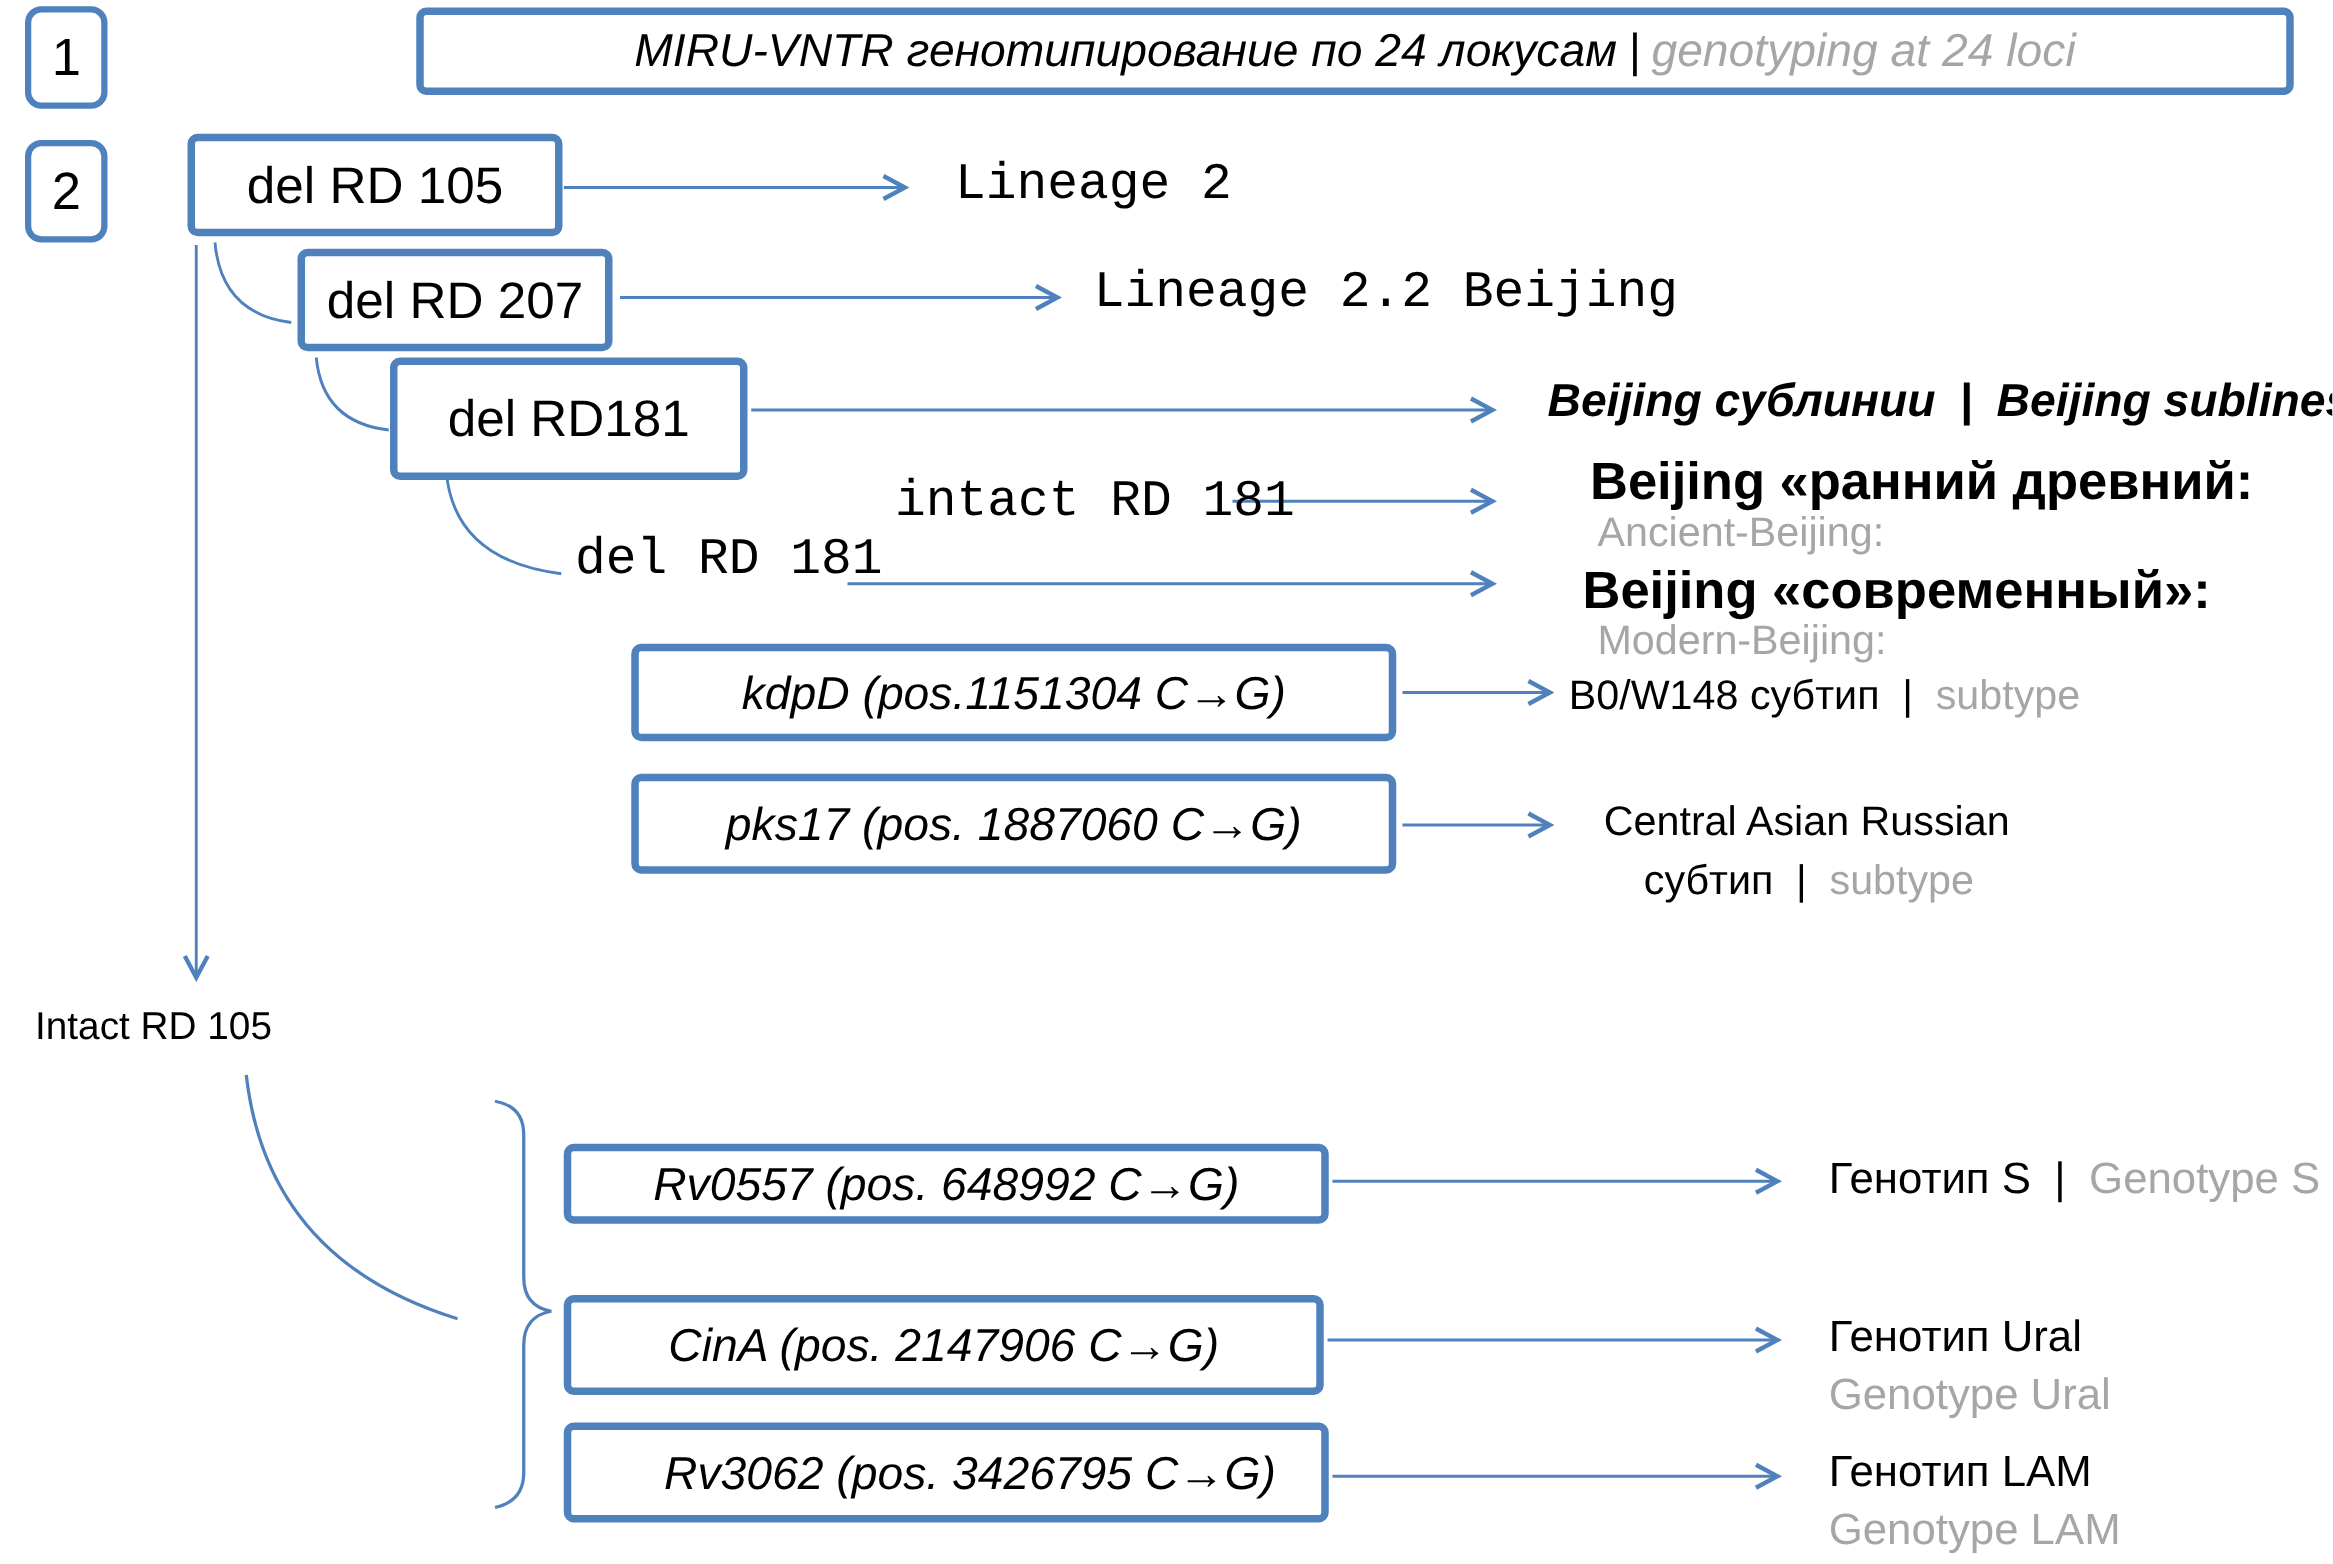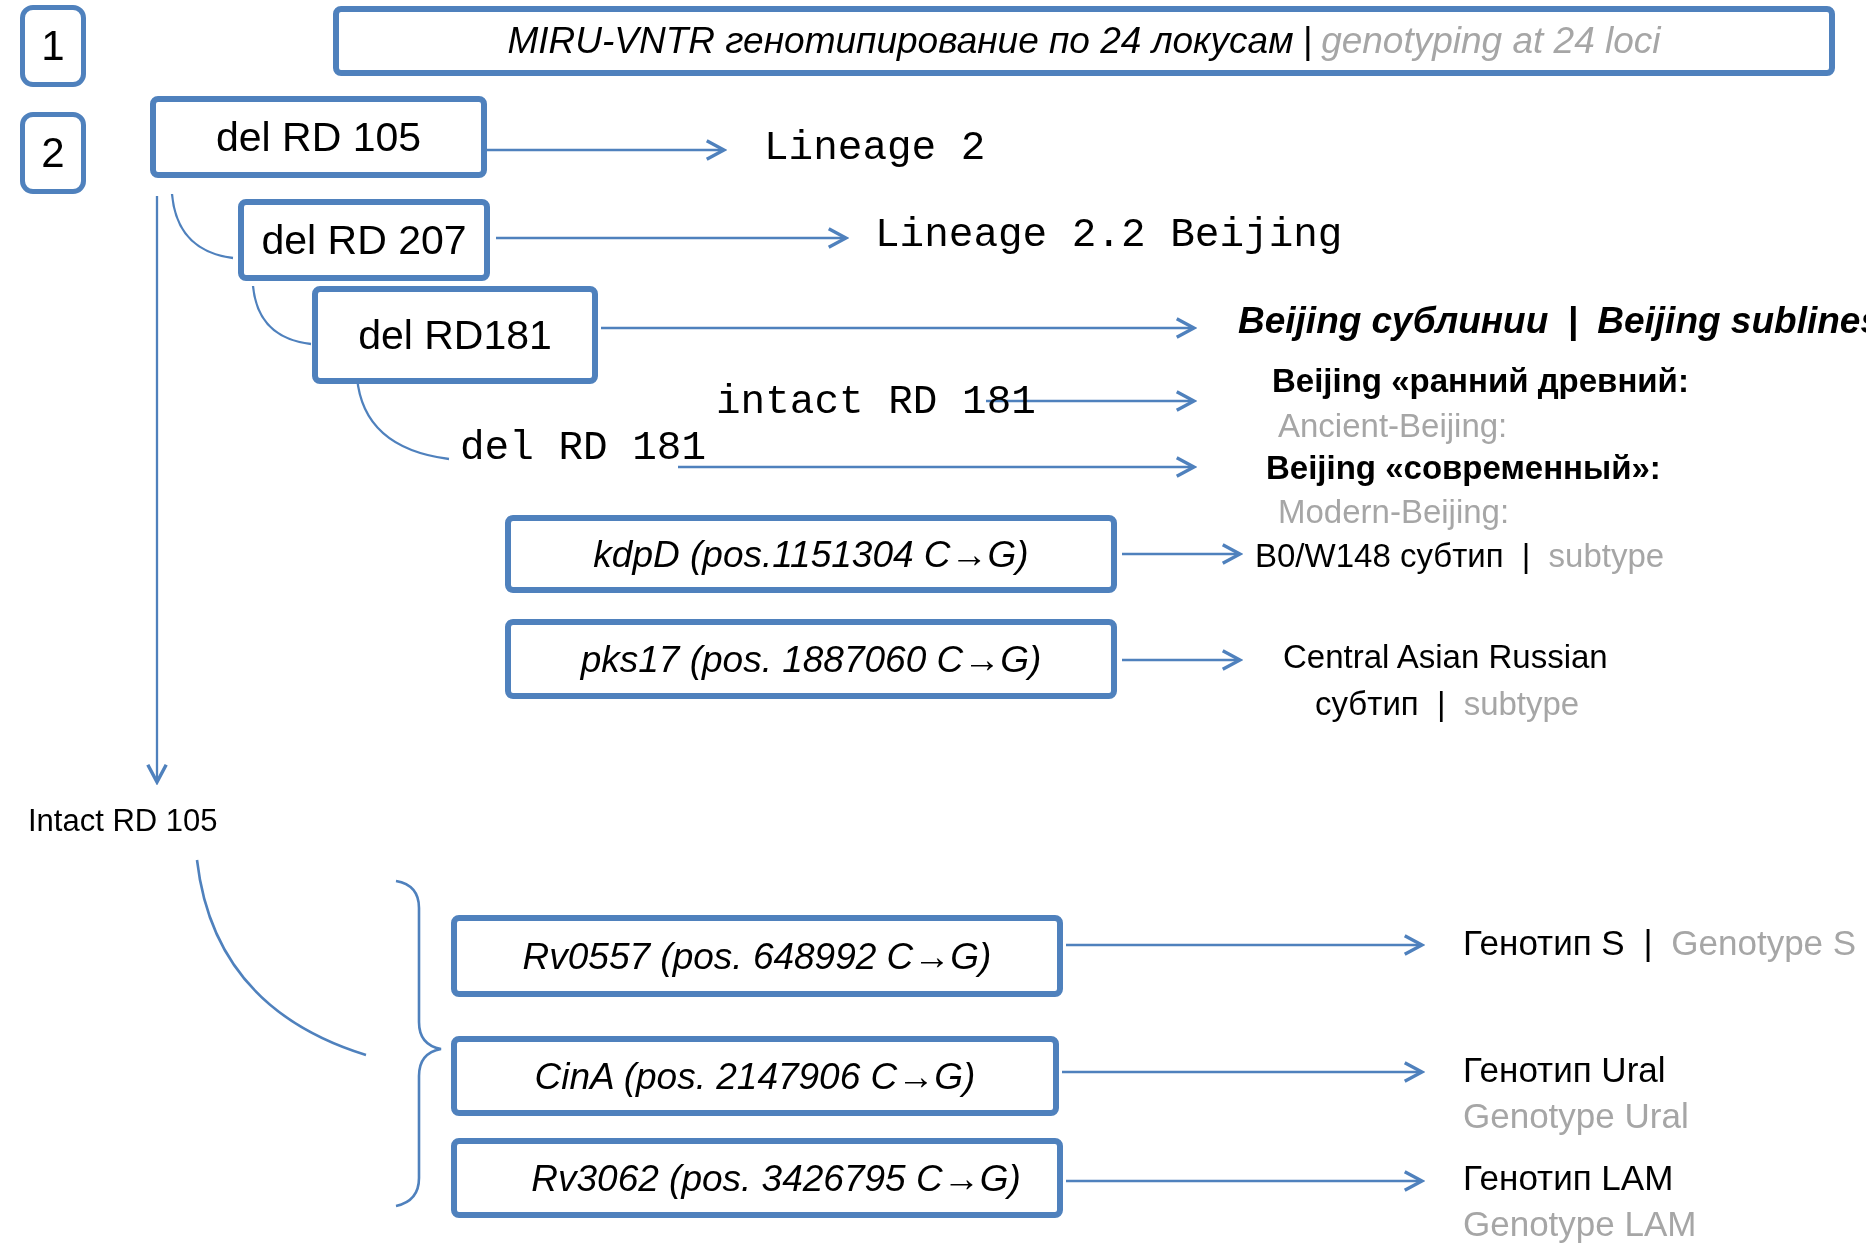--- a/index.html
+++ b/index.html
@@ -33,21 +33,21 @@
     border-width:5px;
     border-radius:13px;
     font-size:42px;
   }
   .node-label{font-size:41px;line-height:1;}
   .gene-label{font-size:37px;font-style:italic;line-height:1;}
   .txt{position:absolute;white-space:nowrap;line-height:1;}
   .big{font-size:41px;font-family:Liberation Mono, monospace;}
   .heading-it{font-size:37px;font-style:italic;font-weight:bold;}
   .side{font-size:33px;}
-  .side-bold{font-size:33px;font-weight:bold;}
+  .side-bold{font-size:42px;font-weight:bold;}
   .genotype{font-size:35px;}
   .gray{color:var(--muted);}
   .sep{margin:0 9px;color:var(--text);}
   .title-box{font-size:37px;font-style:italic;}
 </style>
 </head>
 <body>
 
 <div id="canvas">
 
@@ -81,21 +81,21 @@
   <div class="box badge" style="left:20px;top:112px;width:66px;height:82px;">
     <span>2</span>
   </div>
 
   <div class="box title-box" style="left:333px;top:6px;width:1502px;height:70px;">
     <span>MIRU-VNTR генотипирование по 24 локусам</span>
     <span class="sep">|</span>
     <span class="gray">genotyping at 24 loci</span>
   </div>
 
-  <div class="box" style="left:150px;top:96px;width:337px;height:82px;">
+  <div class="box" style="left:150px;top:107px;width:300px;height:82px;">
     <span class="node-label">del RD 105</span>
   </div>
   <div class="txt big" style="left:764px;top:128px;">Lineage 2</div>
 
   <div class="box" style="left:238px;top:199px;width:252px;height:82px;">
     <span class="node-label">del RD 207</span>
   </div>
   <div class="txt big" style="left:875px;top:215px;">Lineage 2.2 Beijing</div>
 
   <div class="box" style="left:312px;top:286px;width:286px;height:98px;">
@@ -129,21 +129,21 @@
   </div>
   <div class="txt side" style="left:1283px;top:640px;">Central Asian Russian</div>
   <div class="txt side" style="left:1283px;top:687px;margin-left:32px;">
     <span>субтип</span>
     <span class="sep">|</span>
     <span class="gray">subtype</span>
   </div>
 
   <div class="txt" style="left:28px;top:805px;font-size:31px;">Intact RD 105</div>
 
-  <div class="box" style="left:451px;top:915px;width:612px;height:82px;">
+  <div class="box" style="left:451px;top:915px;width:612px;height:64px;">
     <span class="gene-label">Rv0557 (pos. 648992 C→G)</span>
   </div>
   <div class="txt genotype" style="left:1463px;top:925px;">
     <span>Генотип S</span>
     <span class="sep">|</span>
     <span class="gray">Genotype S</span>
   </div>
 
   <div class="box" style="left:451px;top:1036px;width:608px;height:80px;">
     <span class="gene-label">CinA (pos. 2147906 C→G)</span>

